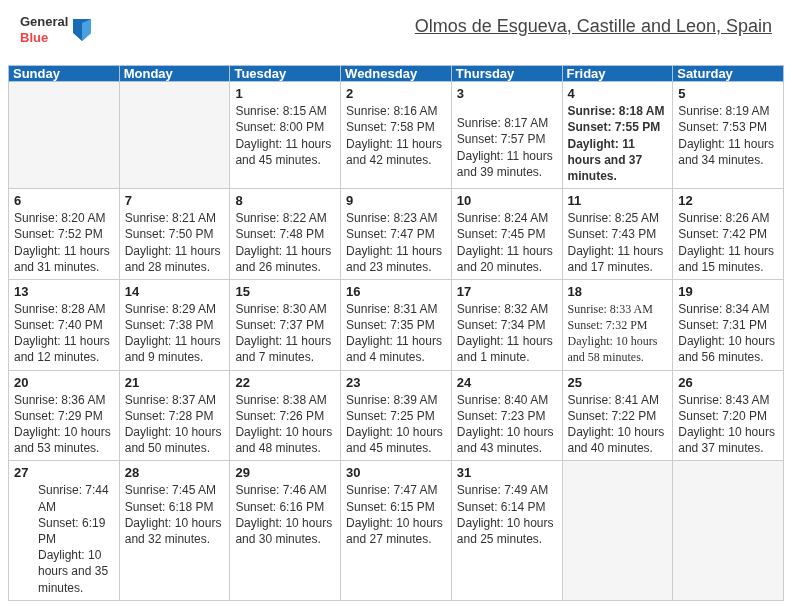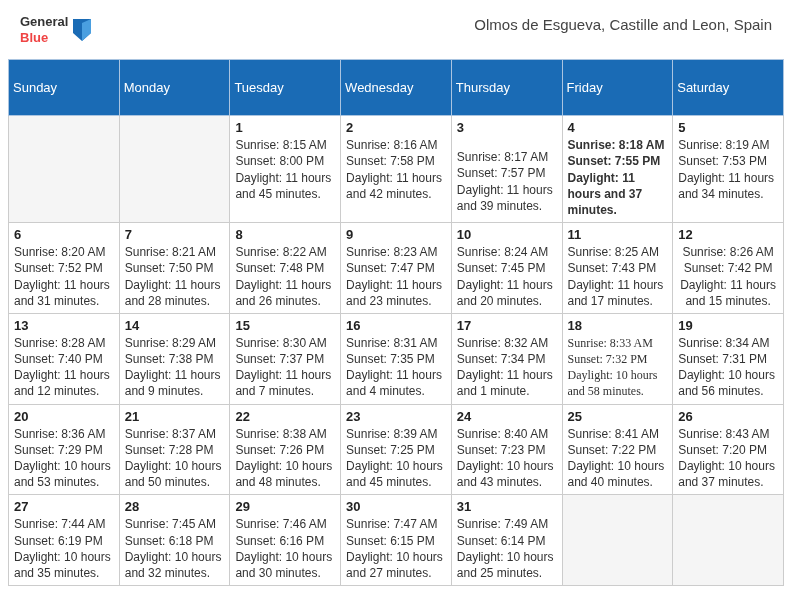--- a/index.html
+++ b/index.html
@@ -6,21 +6,21 @@
     body {
       font-family: Arial, sans-serif;
       background: #fff;
       width: 792px;
       min-height: 612px;
     }
     .header {
       display: flex;
       align-items: flex-start;
       justify-content: space-between;
-      padding: 14px 20px 14px 20px;
+      padding: 14px 20px 20px 20px;
     }
     .logo {
       display: flex;
       align-items: center;
       gap: 2px;
     }
     .logo-text {
       font-size: 13px;
       font-weight: bold;
       line-height: 1.2;
@@ -35,39 +35,40 @@
     .title-area {
       text-align: right;
     }
     .month-title {
       font-size: 36px;
       font-weight: bold;
       color: #222;
       line-height: 1.1;
     }
     .location-title {
-      font-size: 15px;
+      font-size: 18px;
       color: #444;
       margin-top: 2px;
+      text-decoration: underline;
     }
     .calendar {
       width: 100%;
       border-collapse: collapse;
       margin: 0 0 0 0;
       padding: 0 8px;
     }
     .calendar-wrapper {
       padding: 0 8px 8px 8px;
     }
     .calendar th {
       background: #1a6bb5;
       color: #fff;
       font-size: 13px;
-      font-weight: normal;
-      padding: 20px 4px;
+      font-weight: bold;
+      padding: 0 4px;
       text-align: left;
       border: 1px solid #aac4e0;
     }
     .calendar td {
       vertical-align: top;
       border: 1px solid #ccc;
       padding: 4px 5px;
       width: calc(100% / 7);
       min-height: 80px;
       font-size: 11px;
@@ -195,21 +196,21 @@
 Daylight: 11 hours and 20 minutes.</div>
           </td>
           <td>
             <div class="day-number">11</div>
             <div class="day-info" style="white-space: pre-line;">Sunrise: 8:25 AM
 Sunset: 7:43 PM
 Daylight: 11 hours and 17 minutes.</div>
           </td>
           <td>
             <div class="day-number">12</div>
-            <div class="day-info" style="white-space: pre-line; text-align: center;">Sunrise: 8:26 AM
+            <div class="day-info" style="white-space: pre-line;">Sunrise: 8:26 AM
 Sunset: 7:42 PM
 Daylight: 11 hours and 15 minutes.</div>
           </td>
         </tr>
         <tr>
           <td>
             <div class="day-number">13</div>
             <div class="day-info" style="white-space: pre-line;">Sunrise: 8:28 AM
 Sunset: 7:40 PM
 Daylight: 11 hours and 12 minutes.</div>
@@ -291,21 +292,21 @@
           <td>
             <div class="day-number">26</div>
             <div class="day-info" style="white-space: pre-line;">Sunrise: 8:43 AM
 Sunset: 7:20 PM
 Daylight: 10 hours and 37 minutes.</div>
           </td>
         </tr>
         <tr>
           <td>
             <div class="day-number">27</div>
-            <div class="day-info" style="white-space: pre-line;">Sunrise: 7:44 AM
+            <div class="day-info" style="white-space: pre-line; margin-left: 24px;">Sunrise: 7:44 AM
 Sunset: 6:19 PM
 Daylight: 10 hours and 35 minutes.</div>
           </td>
           <td>
             <div class="day-number">28</div>
             <div class="day-info" style="white-space: pre-line;">Sunrise: 7:45 AM
 Sunset: 6:18 PM
 Daylight: 10 hours and 32 minutes.</div>
           </td>
           <td>

